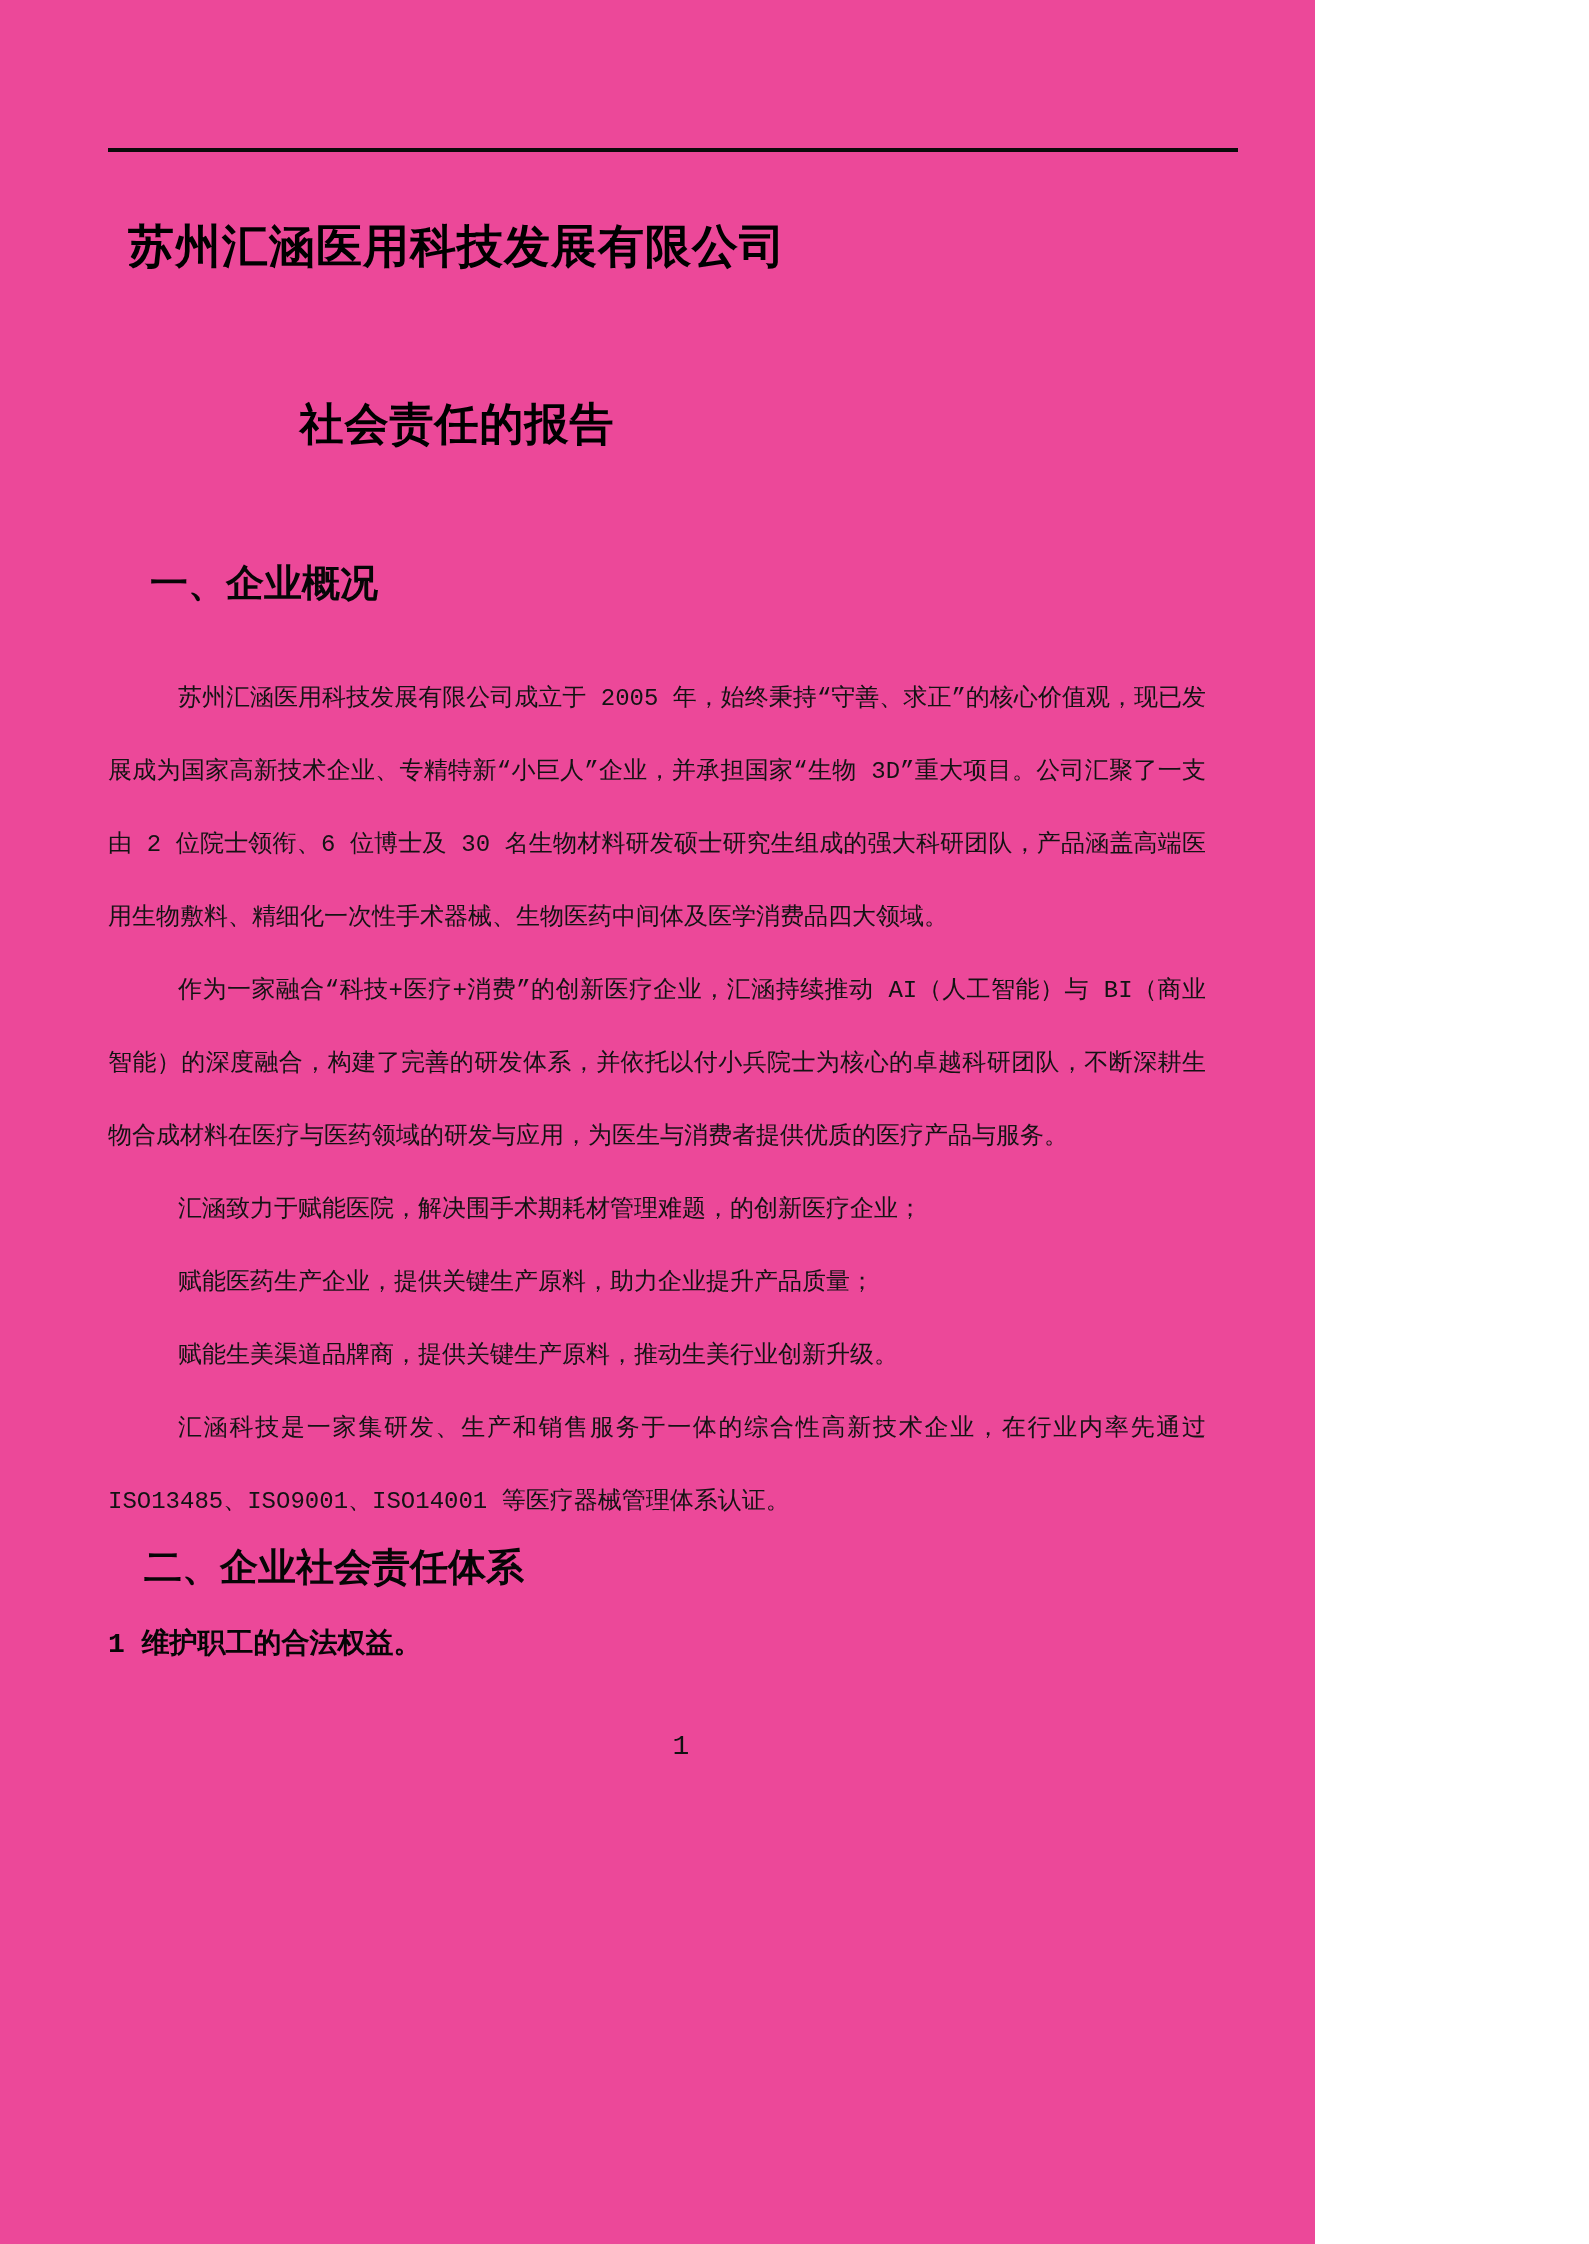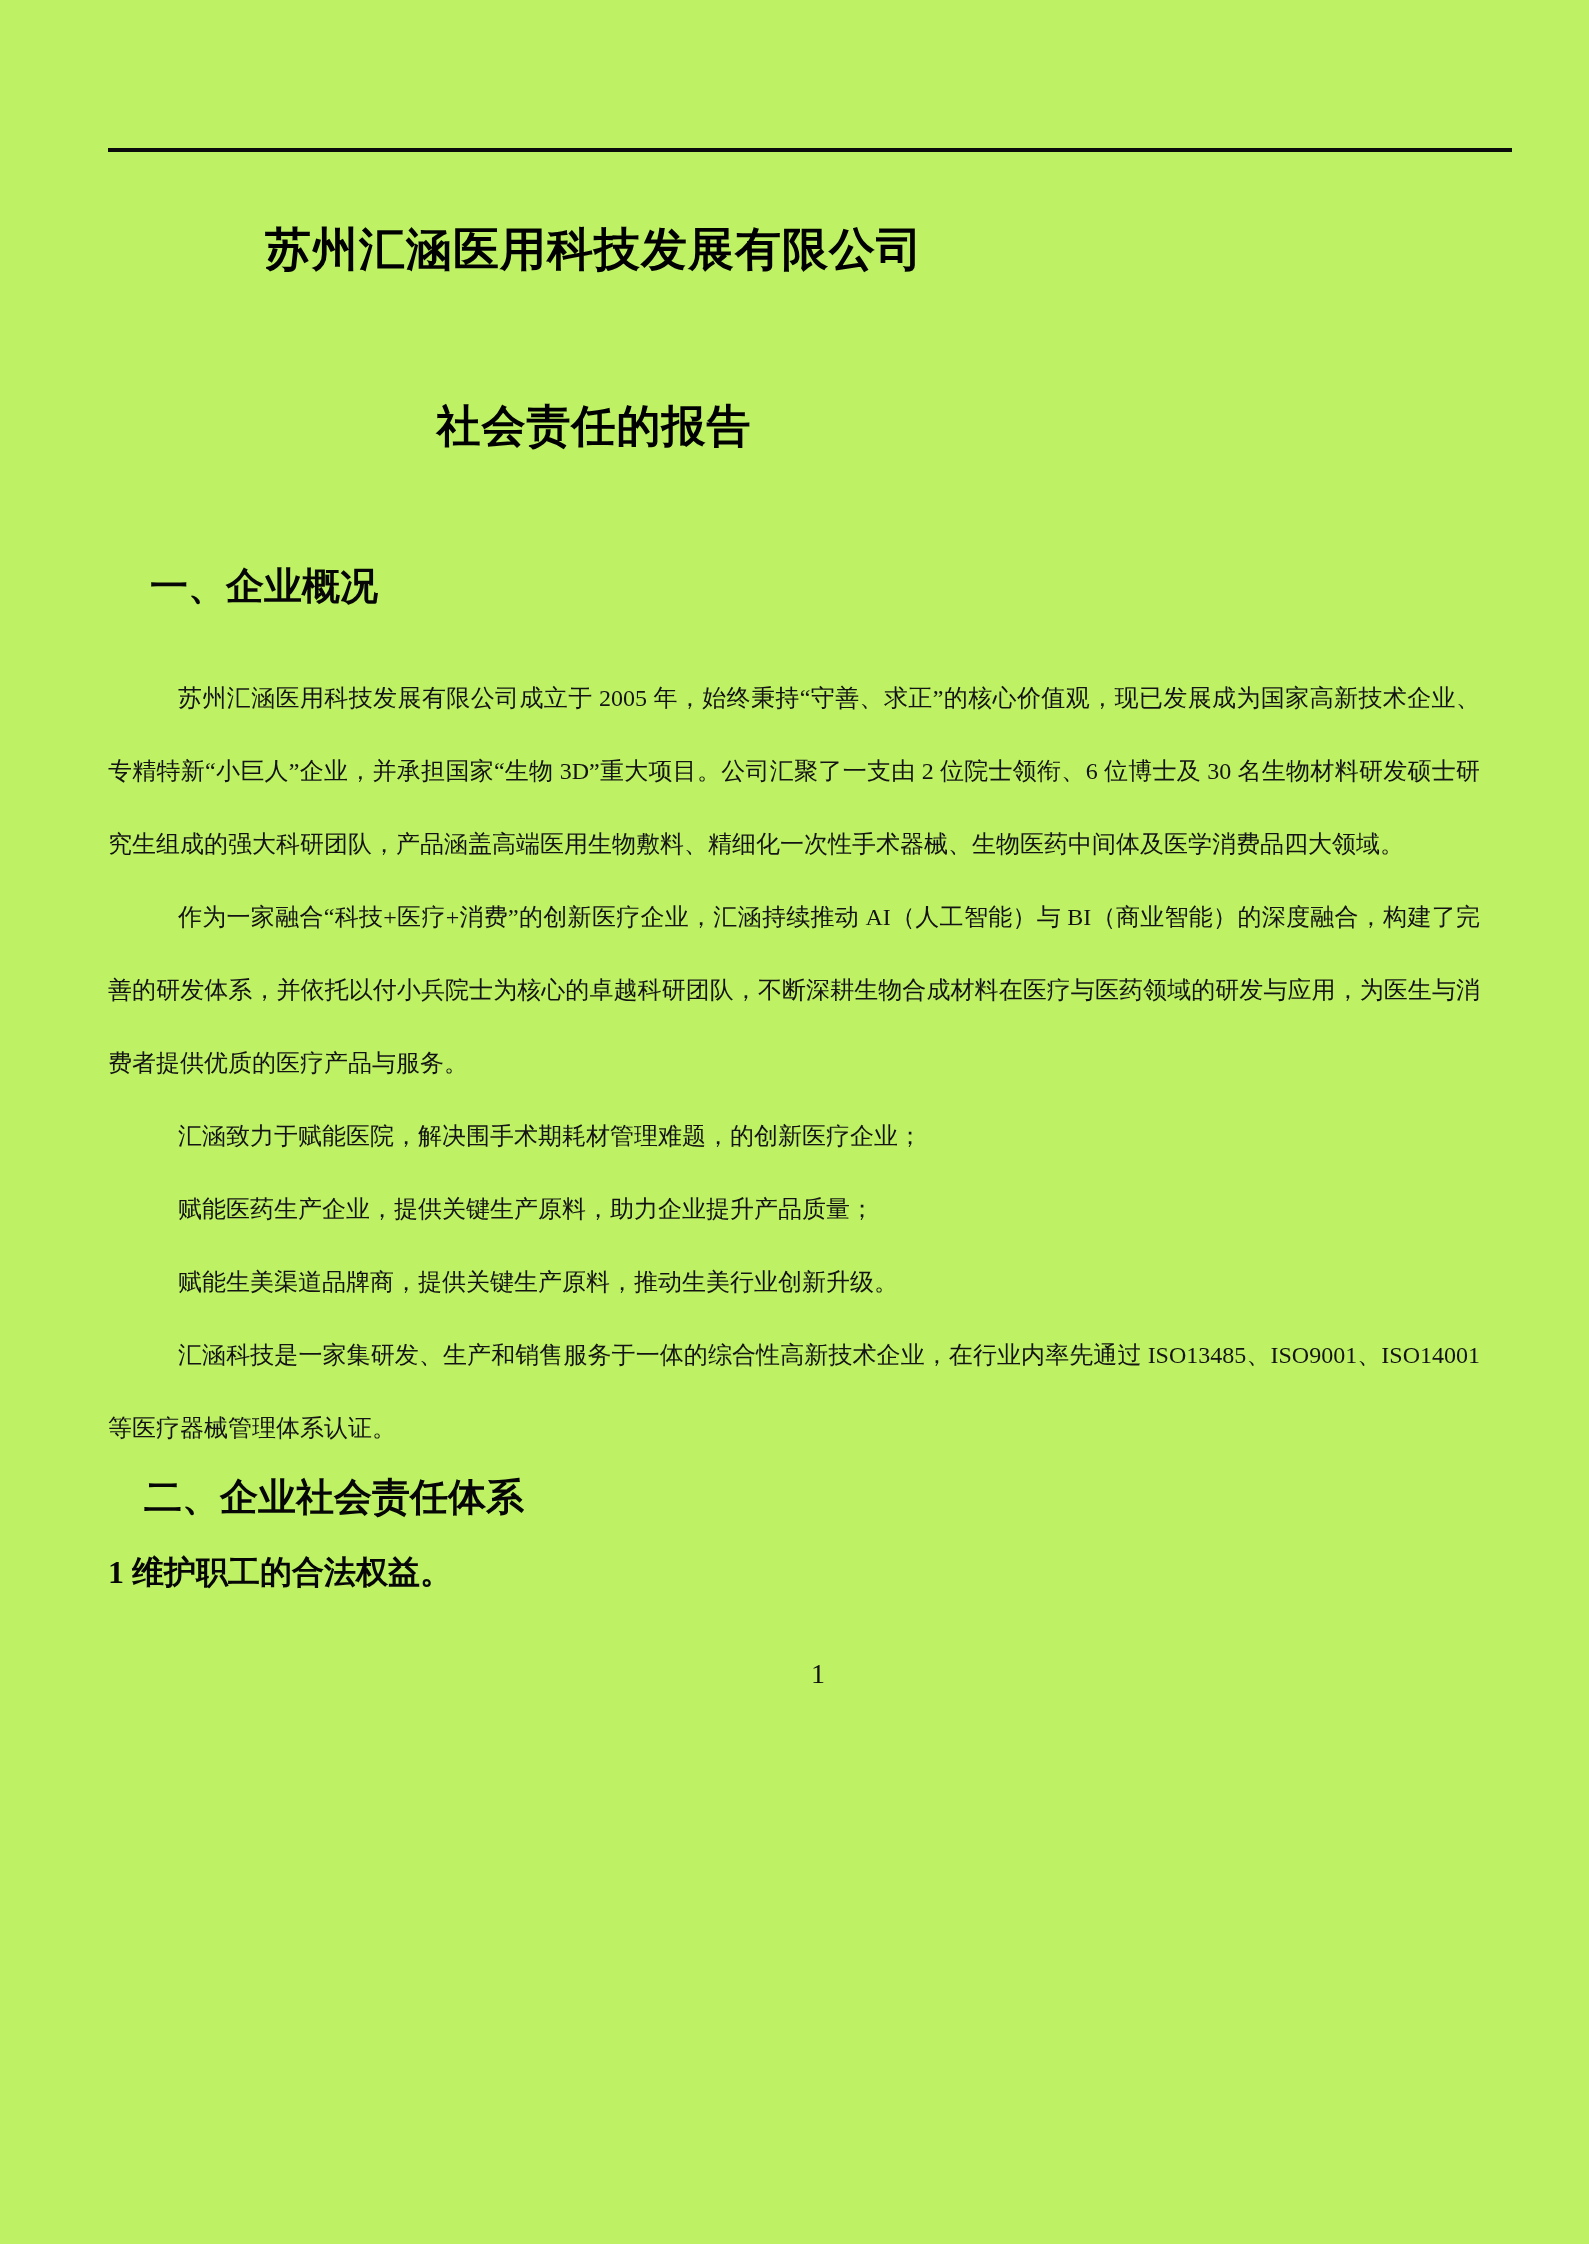--- a/index.html
+++ b/index.html
@@ -2,25 +2,25 @@
 <html lang="zh"><head>
 <meta charset="utf-8">
 <style>
   html, body {
     margin: 0;
     padding: 0;
     background: #ffffff;
   }
   .page {
     position: relative;
-    width: 1589px;
+    width: 1315px;
     height: 2244px;
-    background: #bef264;
+    background: #ec4899;
     overflow: hidden;
-    font-family: Liberation Serif, serif;
+    font-family: Liberation Mono, monospace;
     color: #151515;
   }
   .header-rule {
     margin: 148px 77px 0 108px;
     height: 4px;
     background: #0b0b0b;
   }
   .content {
     padding: 0 109px 0 108px;
   }
@@ -51,21 +51,21 @@
     line-height: 48px;
     font-weight: bold;
     color: #060606;
   }
   .h1.second {
     margin-top: 8px;
     margin-left: 36px;
   }
   .h3 {
     margin-top: 28px;
-    font-size: 32px;
+    font-size: 28px;
     line-height: 46px;
     font-weight: bold;
     color: #060606;
   }
   p.body-par {
     margin: 0;
     font-size: 24px;
     line-height: 73px;
     text-align: justify;
     text-indent: 70px;

